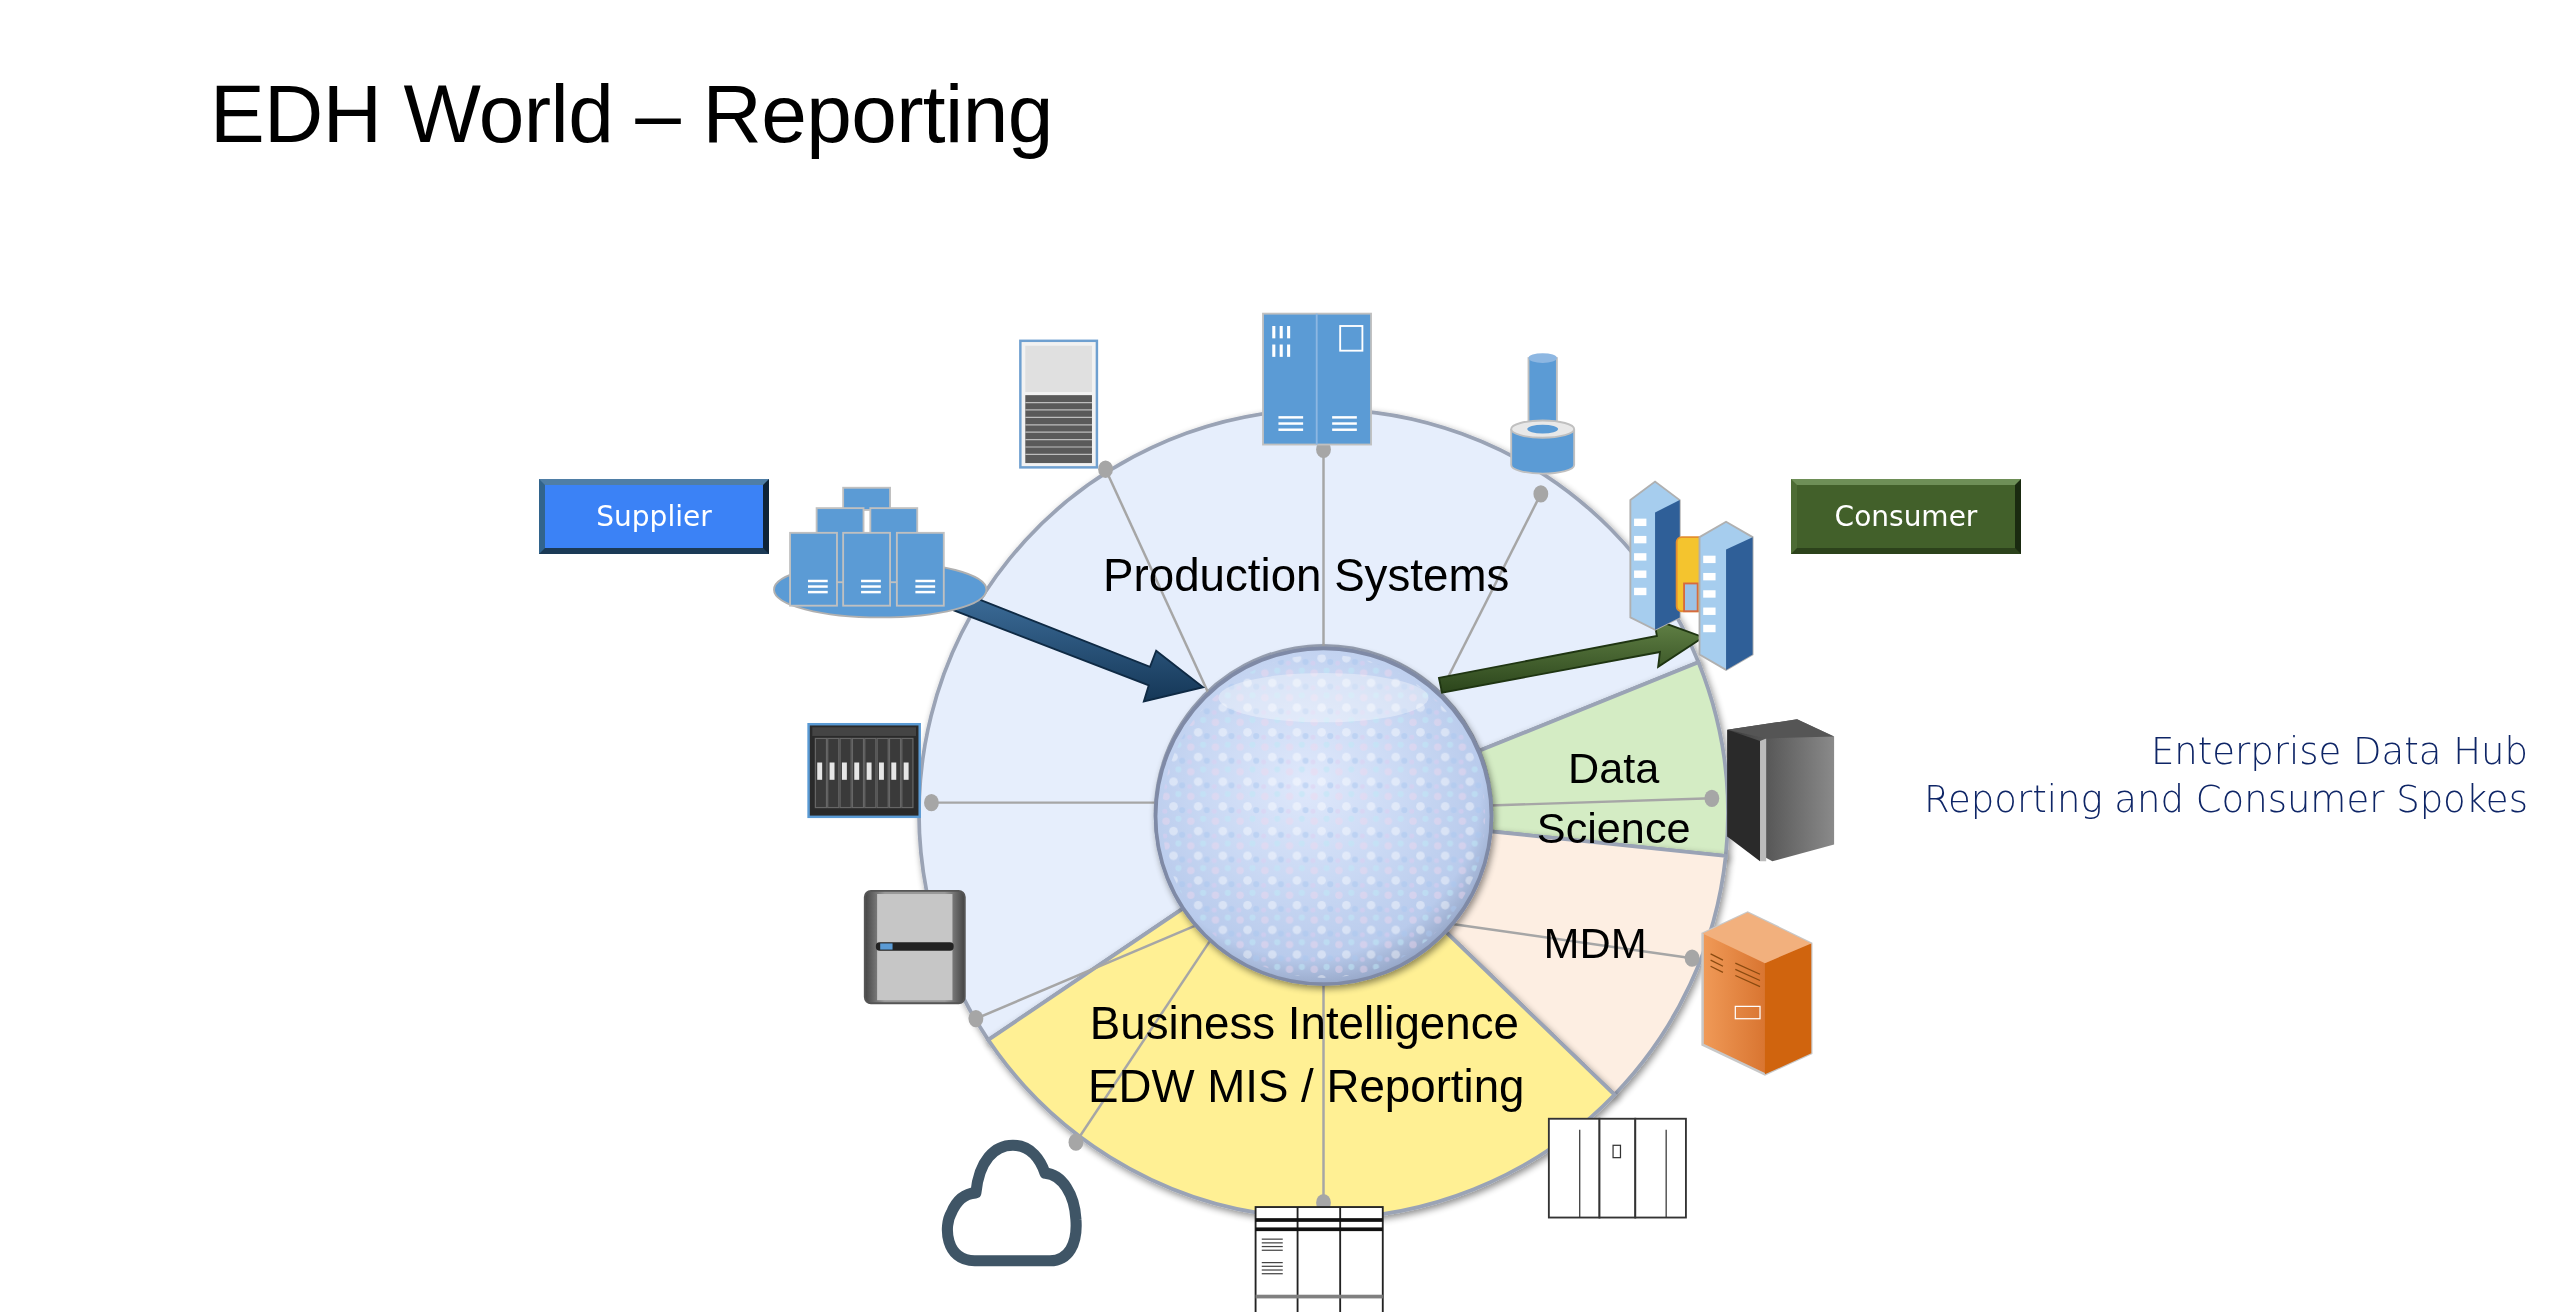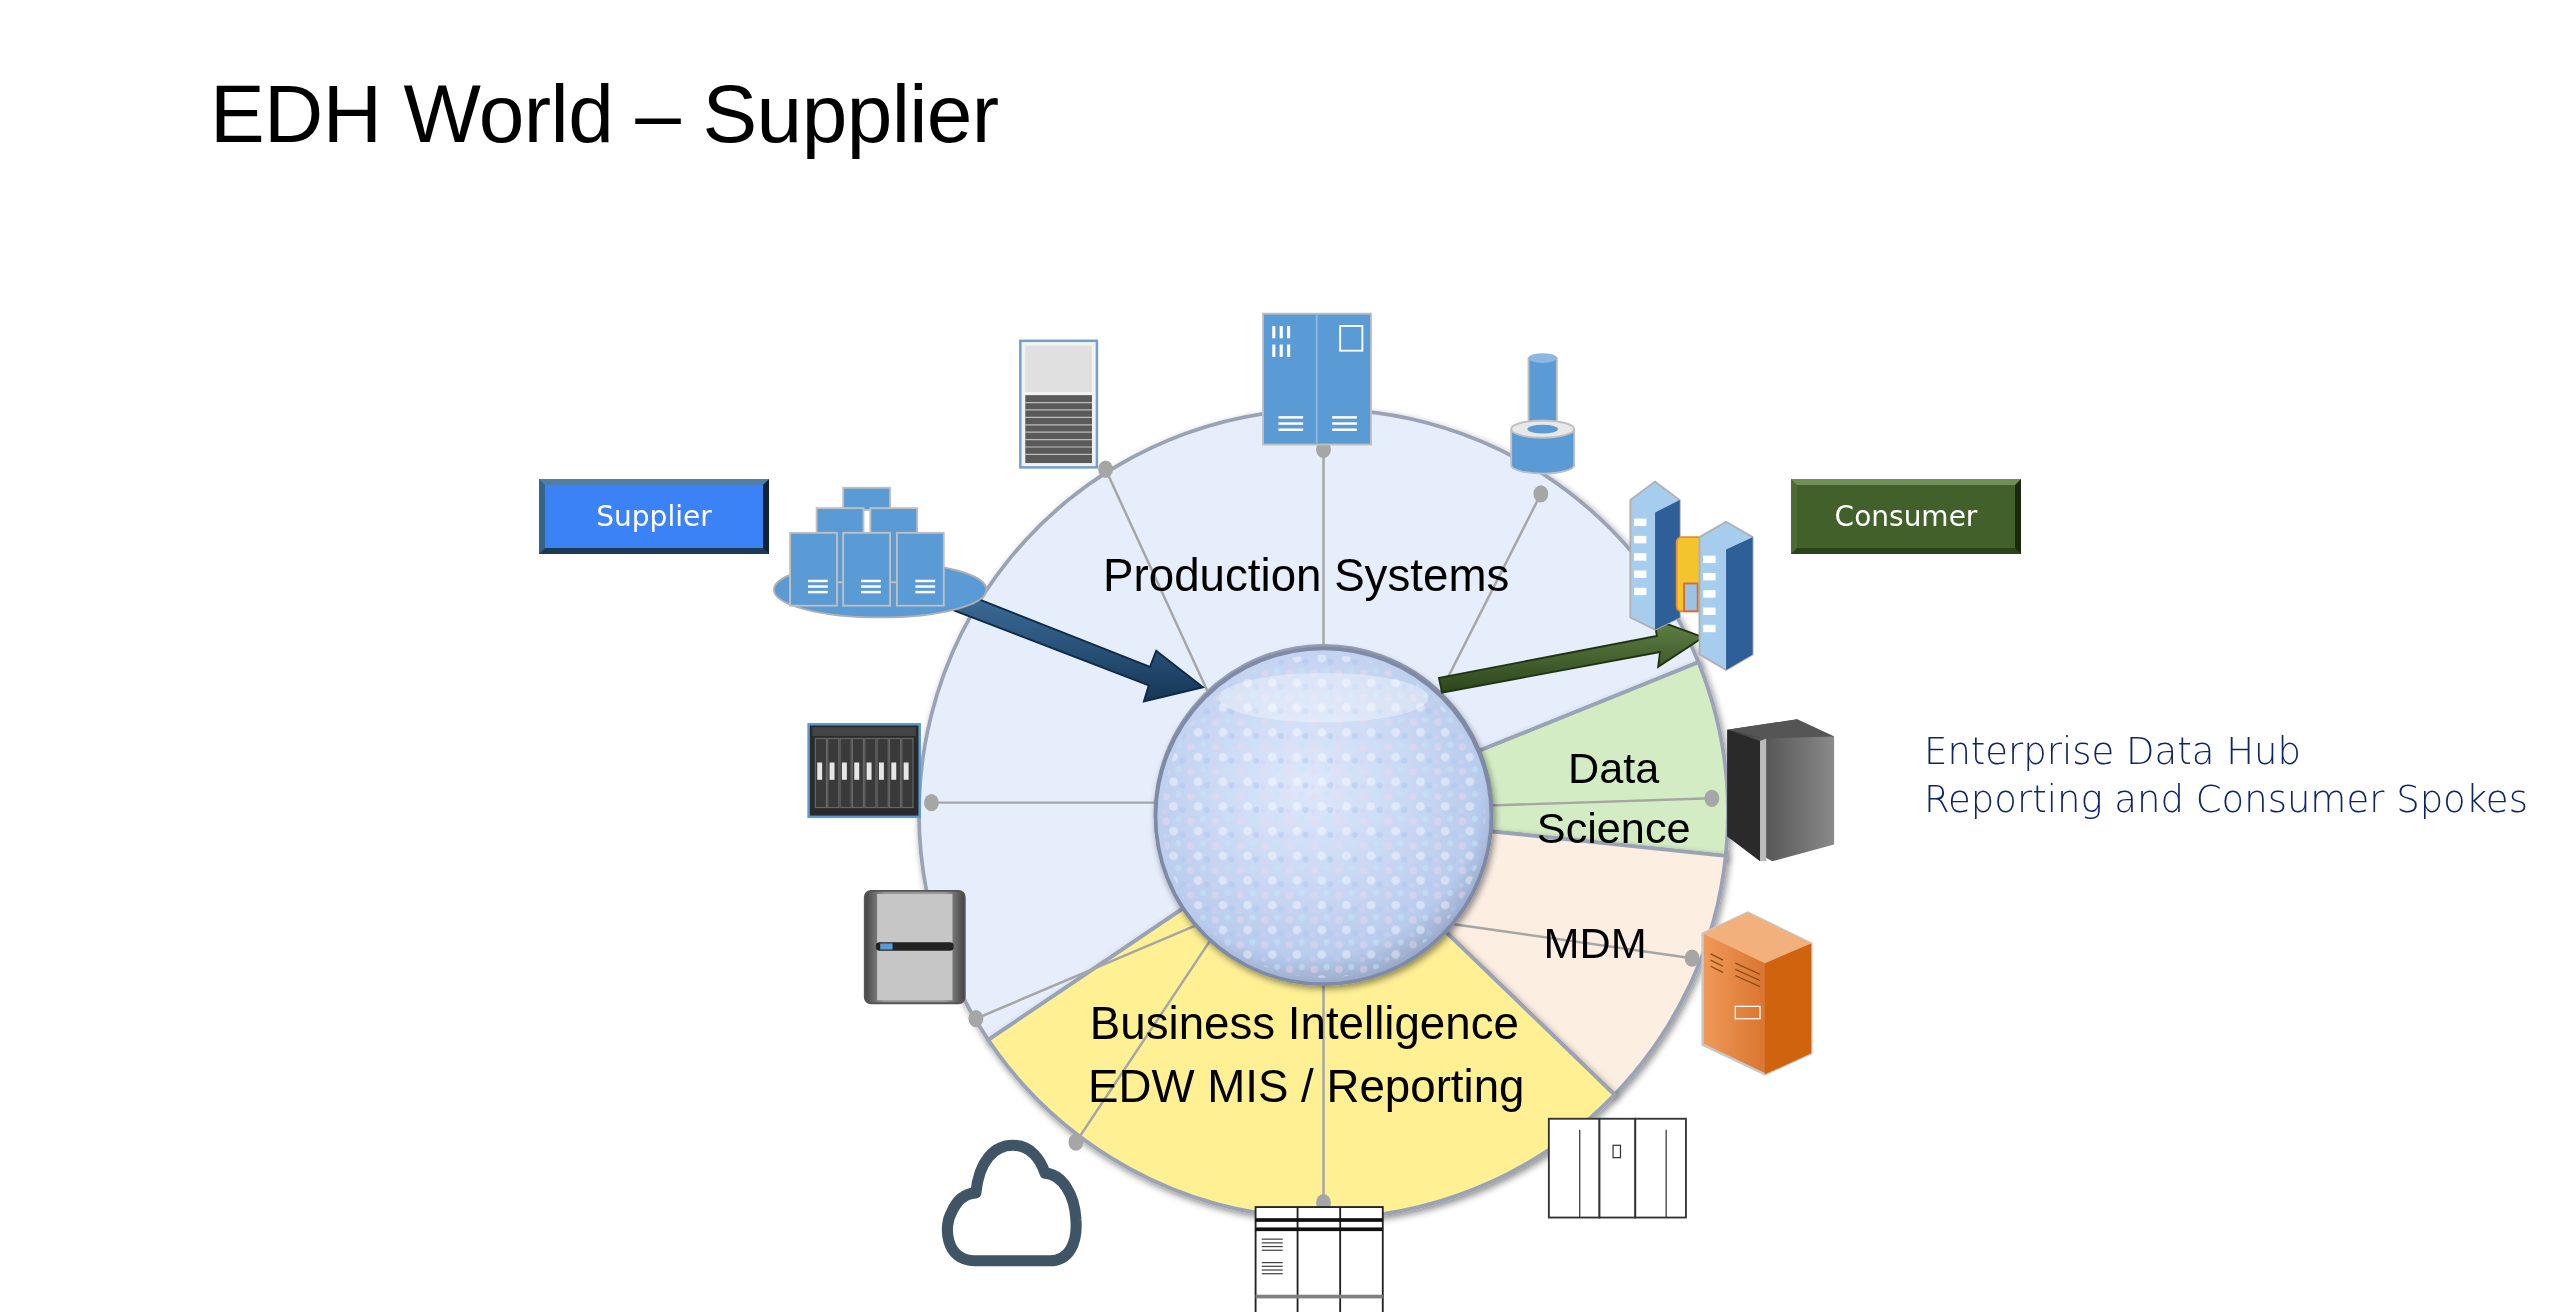--- a/index.html
+++ b/index.html
@@ -3,27 +3,27 @@
 <meta charset="utf-8">
 <style>
   html, body { margin:0; padding:0; background:#ffffff; }
   body { width:2576px; height:1312px; position:relative; overflow:hidden; font-family:"DejaVu Sans", sans-serif; }
   .title { position:absolute; left:210px; top:67px; font-family:"Liberation Sans", sans-serif; font-size:82px; font-weight:300; color:#000; letter-spacing:-0.6px; }
   svg#diagram { position:absolute; left:0; top:0; }
   .btn { position:absolute; height:75px; color:#fff; font-family:"DejaVu Sans", sans-serif; font-size:28px; display:flex; align-items:center; justify-content:center; box-sizing:border-box; }
   .btn-supplier { left:539px; top:479px; width:230px; background:#3b82f6; border-top:6.2px solid #4f7ea6; border-bottom:6.2px solid #1b3a56; border-left:6.2px solid #32648c; border-right:6.2px solid #0f2438; }
   .btn-consumer { left:1791px; top:479px; width:230px; background:#42602a; border-top:6.2px solid #6e8f57; border-bottom:6.2px solid #2c421b; border-left:6.2px solid #4d6c34; border-right:6.2px solid #1a2a10; }
   .side-notes { position:absolute; left:1924px; top:728px; color:#0e2566; font-family:"DejaVu Sans", sans-serif; font-size:37px; line-height:48px; font-weight:300; }
-  .side-notes div { white-space:nowrap; }
+  .side-notes div { white-space:nowrap;text-align:right; }
   .seg-label { font-family:"Liberation Sans", sans-serif; fill:#000; }
 </style>
 </head>
 <body>
 
-<div class="title">EDH World – Supplier</div>
+<div class="title">EDH World – Reporting</div>
 
 <svg id="diagram" width="2576" height="1312" viewBox="0 0 4171 2125">
   <defs>
     <radialGradient id="hubGrad" cx="45%" cy="40%" r="65%">
       <stop offset="0%" stop-color="#dfe8fb"></stop>
       <stop offset="45%" stop-color="#cad9f4"></stop>
       <stop offset="80%" stop-color="#b9cbec"></stop>
       <stop offset="100%" stop-color="#8797b8"></stop>
     </radialGradient>
     <pattern id="hubNoise" width="40" height="40" patternUnits="userSpaceOnUse">

